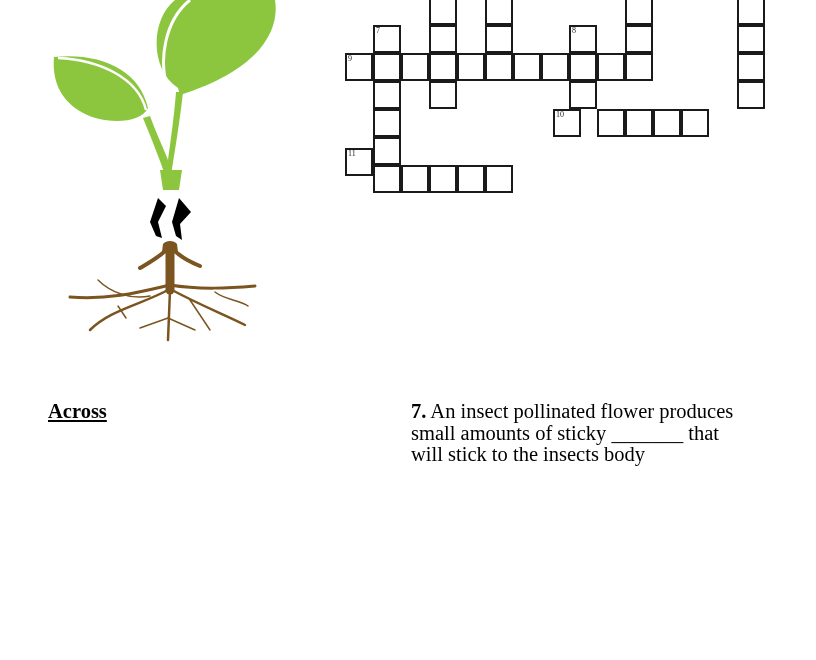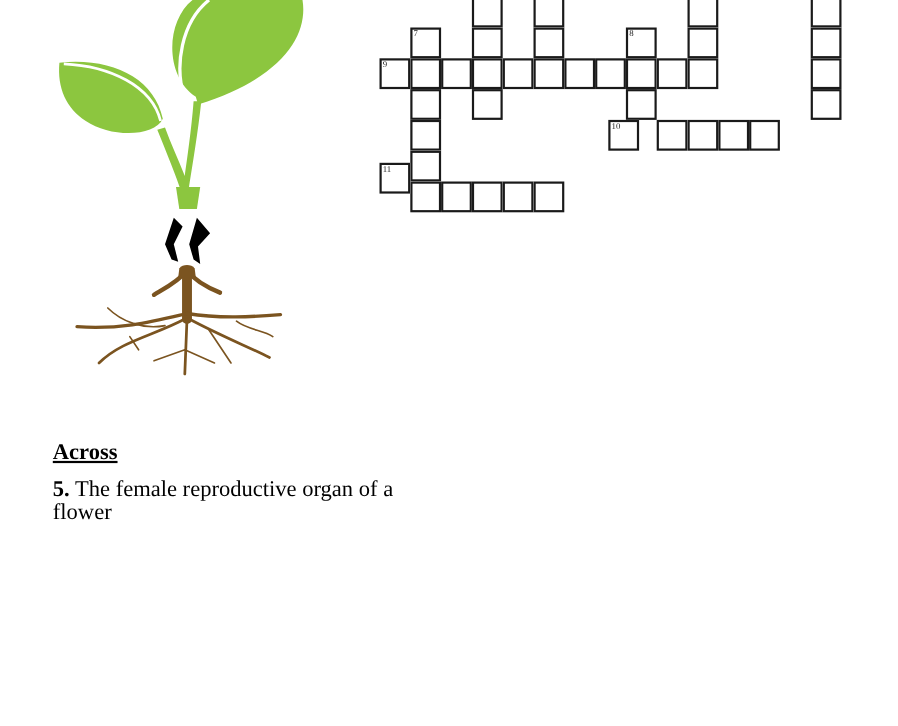--- a/index.html
+++ b/index.html
@@ -49,21 +49,21 @@
       position: absolute;
       top: 401px;
       font-size: 20.5px;
       line-height: 21.5px;
     }
     .clues.left { left: 48px; width: 360px; }
     .clues.right { left: 411px; width: 340px; }
     .clue-heading {
       font-weight: bold;
       text-decoration: underline;
-      margin-bottom: 12px;
+      margin-bottom: 0;
     }
     .clue {
       margin-bottom: 2px;
     }
     .clue .clue-num {
       font-weight: bold;
     }
   </style>
 </head>
 <body>
@@ -151,17 +151,17 @@
       <span class="num">11</span>
     </div>
     <div class="cell" style="left: 401px; top: 165px;"></div>
     <div class="cell" style="left: 429px; top: 165px;"></div>
     <div class="cell" style="left: 457px; top: 165px;"></div>
     <div class="cell" style="left: 485px; top: 165px;"></div>
   </div>
 
 <div class="clues left">
   <div class="clue-heading">Across</div>
-  <div class="clue"><span class="clue-num">5.</span><span> The female reproductive organ of a flower</span></div>
 </div>
 
 <div class="clues right">
+  <div class="clue"><span class="clue-num">7.</span><span> An insect pollinated flower produces small amounts of sticky _______ that will stick to the insects body</span></div>
 </div>
 
 </body></html>

